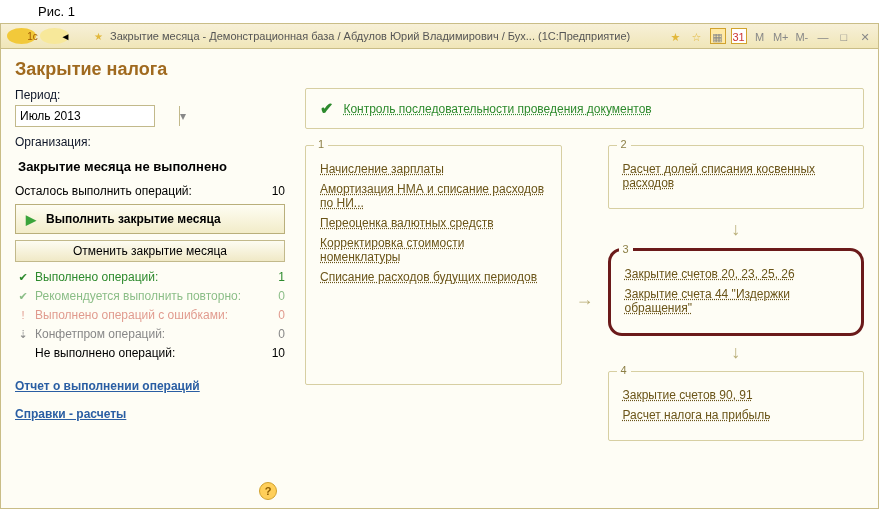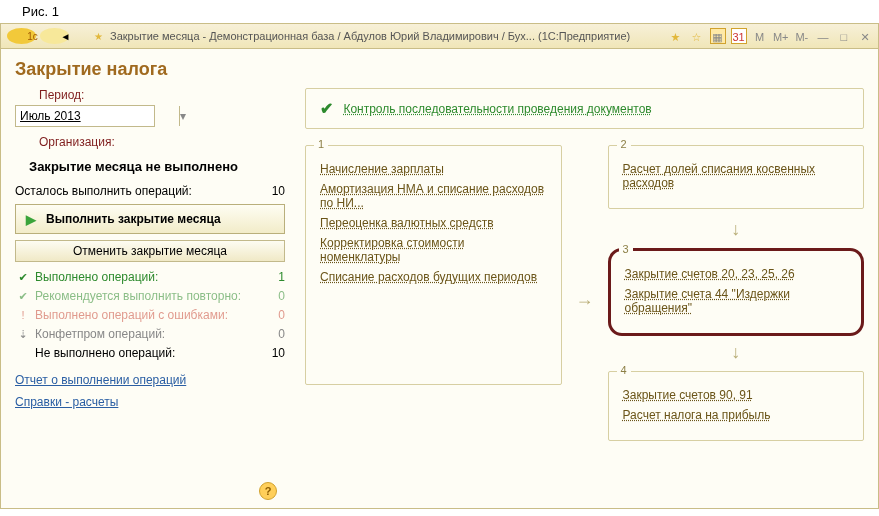--- a/index.html
+++ b/index.html
@@ -1,43 +1,43 @@
 <!DOCTYPE html>
 <html><head>
 <meta charset="utf-8">
 <style>
   * { box-sizing: border-box; font-family: Arial, sans-serif; }
   body { margin: 0; background: #fff; }
   .outer { width: 879px; height: 516px; position: relative; }
-  .caption { padding: 4px 22px; font-size: 13px; color: #000; }
+  .caption { padding: 4px 6px; font-size: 13px; color: #000; margin-left: 32px; }
   .titlebar { height: 26px; background: linear-gradient(#f7f0d8,#f0e6b8); border: 1px solid #c9bd87; display:flex; align-items:center; padding: 0 4px; font-size: 11px; }
   .tb-icon { width:29px; height:16px; margin:8px 2px; display:inline-flex; align-items:center; justify-content:center; border-radius:50%; font-size:10px;padding-left:22px; }
   .tb-title { flex:1; color:#555; margin-left:6px; white-space:nowrap; overflow:hidden; text-overflow:ellipsis; }
   .tb-right span { display:inline-block; width:16px; height:16px; margin:0 1px; text-align:center; line-height:16px; color:#888; font-size:11px; }
   .window-body { background:#fefdf5; border:1px solid #c9bd87; border-top:none; padding: 10px 14px 8px 14px; height:460px; position:relative; }
   .page-title { color:#a06a1f; font-size:18px; font-weight:bold; margin-bottom:8px; }
   .left-col { width:270px; float:left; font-size:12px; }
   .right-col { margin-left:290px; }
-  .label { color:#7f1d1d; margin-bottom:3px;margin-left:24px; }
+  .label { color:#0f172a; margin-bottom:3px; }
   .combo { display:flex; border:1px solid #c2b98b; background:#fff; height:22px; margin-bottom:8px; }
-  .combo input { flex:1; border:none; padding:0 4px; font-size:12px; outline:none; background:transparent;text-decoration:underline; }
+  .combo input { flex:1; border:none; padding:0 4px; font-size:12px; outline:none; background:transparent; }
   .combo .btn { width:18px; border-left:1px solid #c2b98b; display:flex; align-items:center; justify-content:center; color:#888; cursor:pointer; }
-  .status-bold { font-weight:bold; margin:10px 14px; font-size:13px; }
+  .status-bold { font-weight:bold; margin:10px 3px; font-size:13px; }
   .ops-left { display:flex; justify-content:space-between; margin-bottom:6px; }
   .main-btn { width:100%; height:30px; border:1px solid #b9af7b; background:linear-gradient(#fefdf3,#f2ecc9); display:flex; align-items:center; font-size:12px; font-weight:bold; cursor:pointer; margin-bottom:6px; }
   .main-btn .play { color:#3aa43a; margin:0 10px; font-size:13px; }
   .sec-btn { width:100%; height:22px; border:1px solid #c2b98b; background:linear-gradient(#fdfcf2,#f0e9c6); font-size:12px; cursor:pointer; margin-bottom:8px; text-align:center; line-height:20px;}
   .stat-line { display:flex; align-items:center; margin-bottom:5px; }
   .stat-line .ico { width:16px; text-align:center; margin-right:4px; font-size:11px; }
   .stat-line .txt { flex:1; }
   .stat-line .num { width:24px; text-align:right; }
   .green { color:#2d8a2d; }
   .red { color:#c94a3a; }
   .gray { color:#888; }
-  .link { color:#2a5ea3; text-decoration:underline; cursor:pointer; font-size:12px; display:inline-block; margin-top:8px; }
+  .link { color:#2a5ea3; text-decoration:underline; cursor:pointer; font-size:12px; display:inline-block; margin-top:14px;font-weight:bold; }
   .step-box { border:1px solid #d7cfa2; border-radius:2px; padding:10px 14px 12px 14px; position:relative; margin-bottom:18px; }
   .step-num { position:absolute; top:-8px; left:8px; background:#fefdf5; padding:0 4px; font-size:11px; color:#8c7f45; }
   .step-link { color:#6a5418; text-decoration:underline dotted; cursor:pointer; font-size:12px; display:block; margin:6px 0; }
   .steps-row { display:flex; align-items:flex-start; gap:14px; }
   .steps-col { flex:1; }
   .arrow-right { align-self:center; color:#b8ad76; font-size:18px; margin-top:-6px; }
   .arrow-down { text-align:center; color:#b8ad76; font-size:18px; margin:-8px 0 8px 0; }
   .highlight-box { border:3px solid #6b1a1a; border-radius:14px; padding:10px 14px 12px 14px; position:relative; margin-bottom:14px; }
   .control-link { color:#2d8a2d; text-decoration:underline dotted; font-size:12px; cursor:pointer; }
   .control-row { border:1px solid #d7cfa2; border-radius:2px; padding:10px 14px; margin-bottom:16px; display:flex; gap:10px; align-items:center; }

